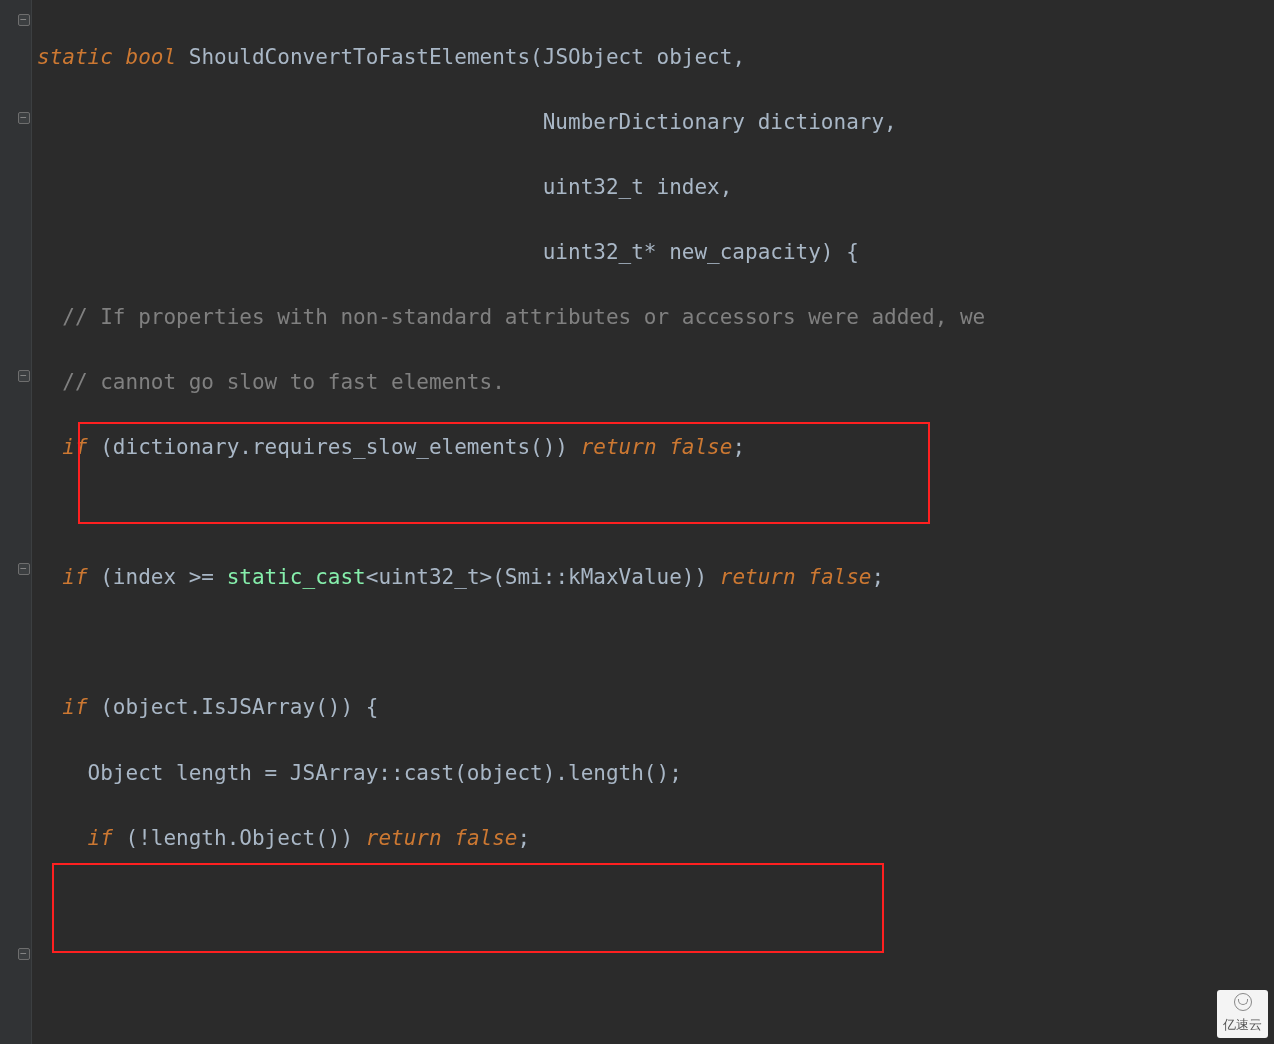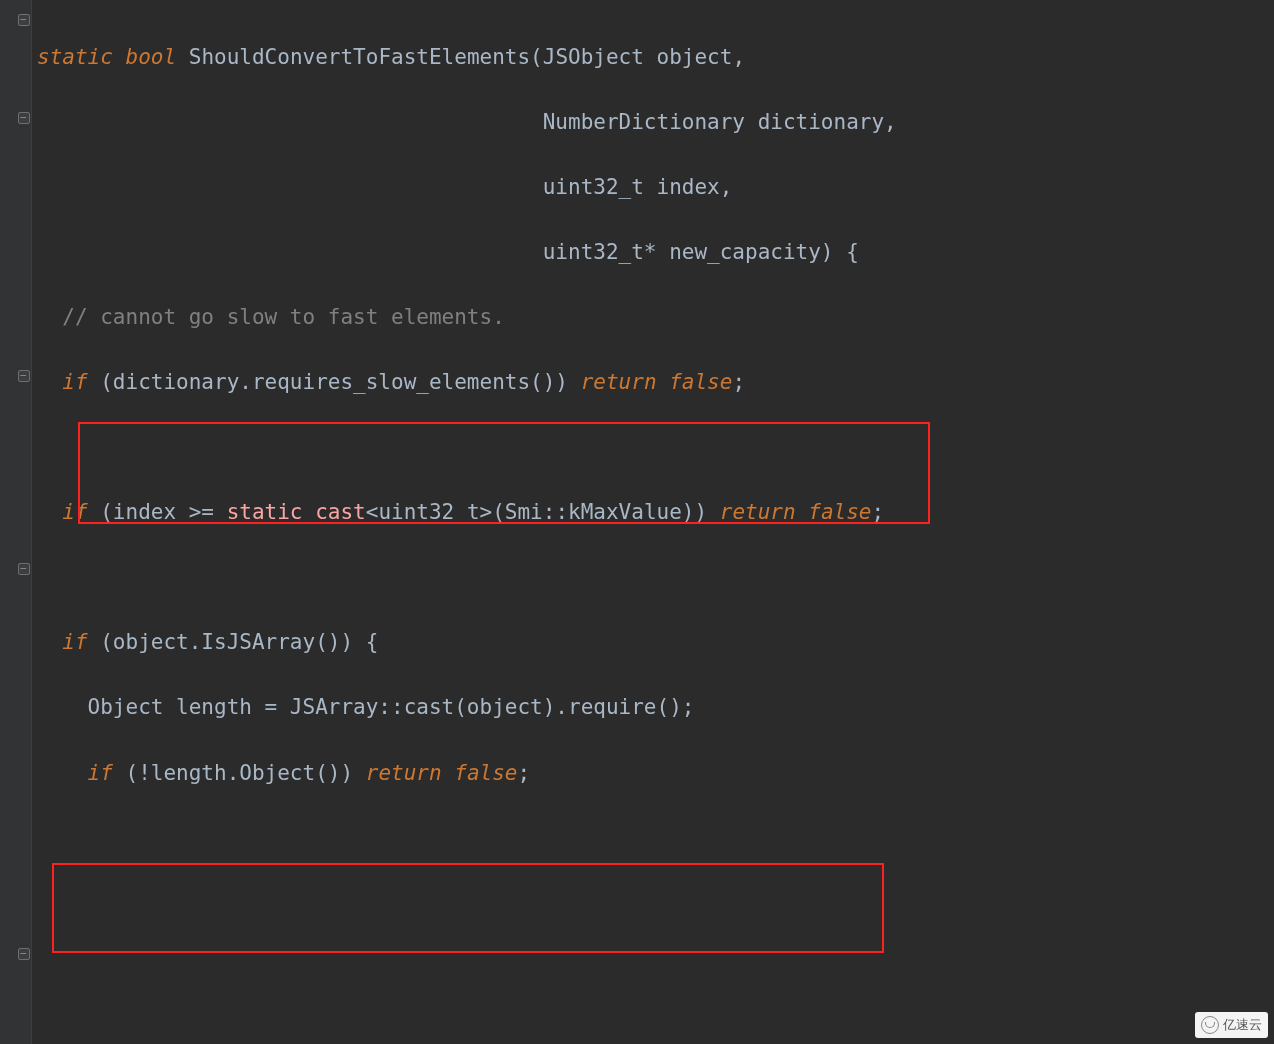--- a/index.html
+++ b/index.html
@@ -51,40 +51,41 @@
       left: 2px;
       top: -3px;
     }
     .code-area {
       position: absolute;
       left: 37px;
       top: 8px;
       white-space: pre;
     }
     .kw-orange { color: #cc7832; font-style: italic; }
-    .kw-purple { color: #fca5a5; }
+    .kw-purple { color: #86efac; }
     .comment { color: #808080; }
     .box1 {
       position: absolute;
       border: 2px solid #ff2020;
       pointer-events: none;
     }
     .watermark {
       position: absolute;
       right: 6px;
       bottom: 6px;
       display: flex;
       align-items: center;
       gap: 4px;
       background: rgba(255,255,255,0.95);
       padding: 3px 6px;
       border-radius: 3px;
       font-family: sans-serif;
       font-size: 13px;
       color: #555;
+      flex-direction: column;
     }
     .watermark-icon {
       width: 18px;
       height: 18px;
       border: 1.5px solid #888;
       border-radius: 50%;
       position: relative;
     }
     .watermark-icon::before {
       content: '';
@@ -107,27 +108,28 @@
   <div class="fold-icon" style="top:370px"></div>
   <div class="fold-icon" style="top:563px"></div>
   <div class="fold-icon" style="top:948px"></div>
 </div>
 
 <div class="code-area">
 <div><span class="kw-orange">static</span> <span class="kw-orange">bool</span><span> ShouldConvertToFastElements(JSObject object,</span></div>
 <div><span>                                        NumberDictionary dictionary,</span></div>
 <div><span>                                        uint32_t index,</span></div>
 <div><span>                                        uint32_t* new_capacity) {</span></div>
+<div><span class="comment">  // If properties with non-standard attributes or accessors were added, we</span></div>
 <div><span class="comment">  // cannot go slow to fast elements.</span></div>
 <div><span class="kw-orange">  if</span><span> (dictionary.requires_slow_elements()) </span><span class="kw-orange">return</span><span class="kw-orange"> false</span><span>;</span></div>
 <div><span></span>&nbsp;</div>
 <div><span class="kw-orange">  if</span><span> (index &gt;= </span><span class="kw-purple">static_cast</span><span>&lt;uint32_t&gt;(Smi::kMaxValue)) </span><span class="kw-orange">return</span><span class="kw-orange"> false</span><span>;</span></div>
 <div><span></span>&nbsp;</div>
 <div><span class="kw-orange">  if</span><span> (object.IsJSArray()) {</span></div>
-<div><span>    Object length = JSArray::cast(object).require();</span></div>
+<div><span>    Object length = JSArray::cast(object).length();</span></div>
 <div><span class="kw-orange">    if</span><span> (!length.Object()) </span><span class="kw-orange">return</span><span class="kw-orange"> false</span><span>;</span></div>
 
 
 
 
 
 
 
 
 

